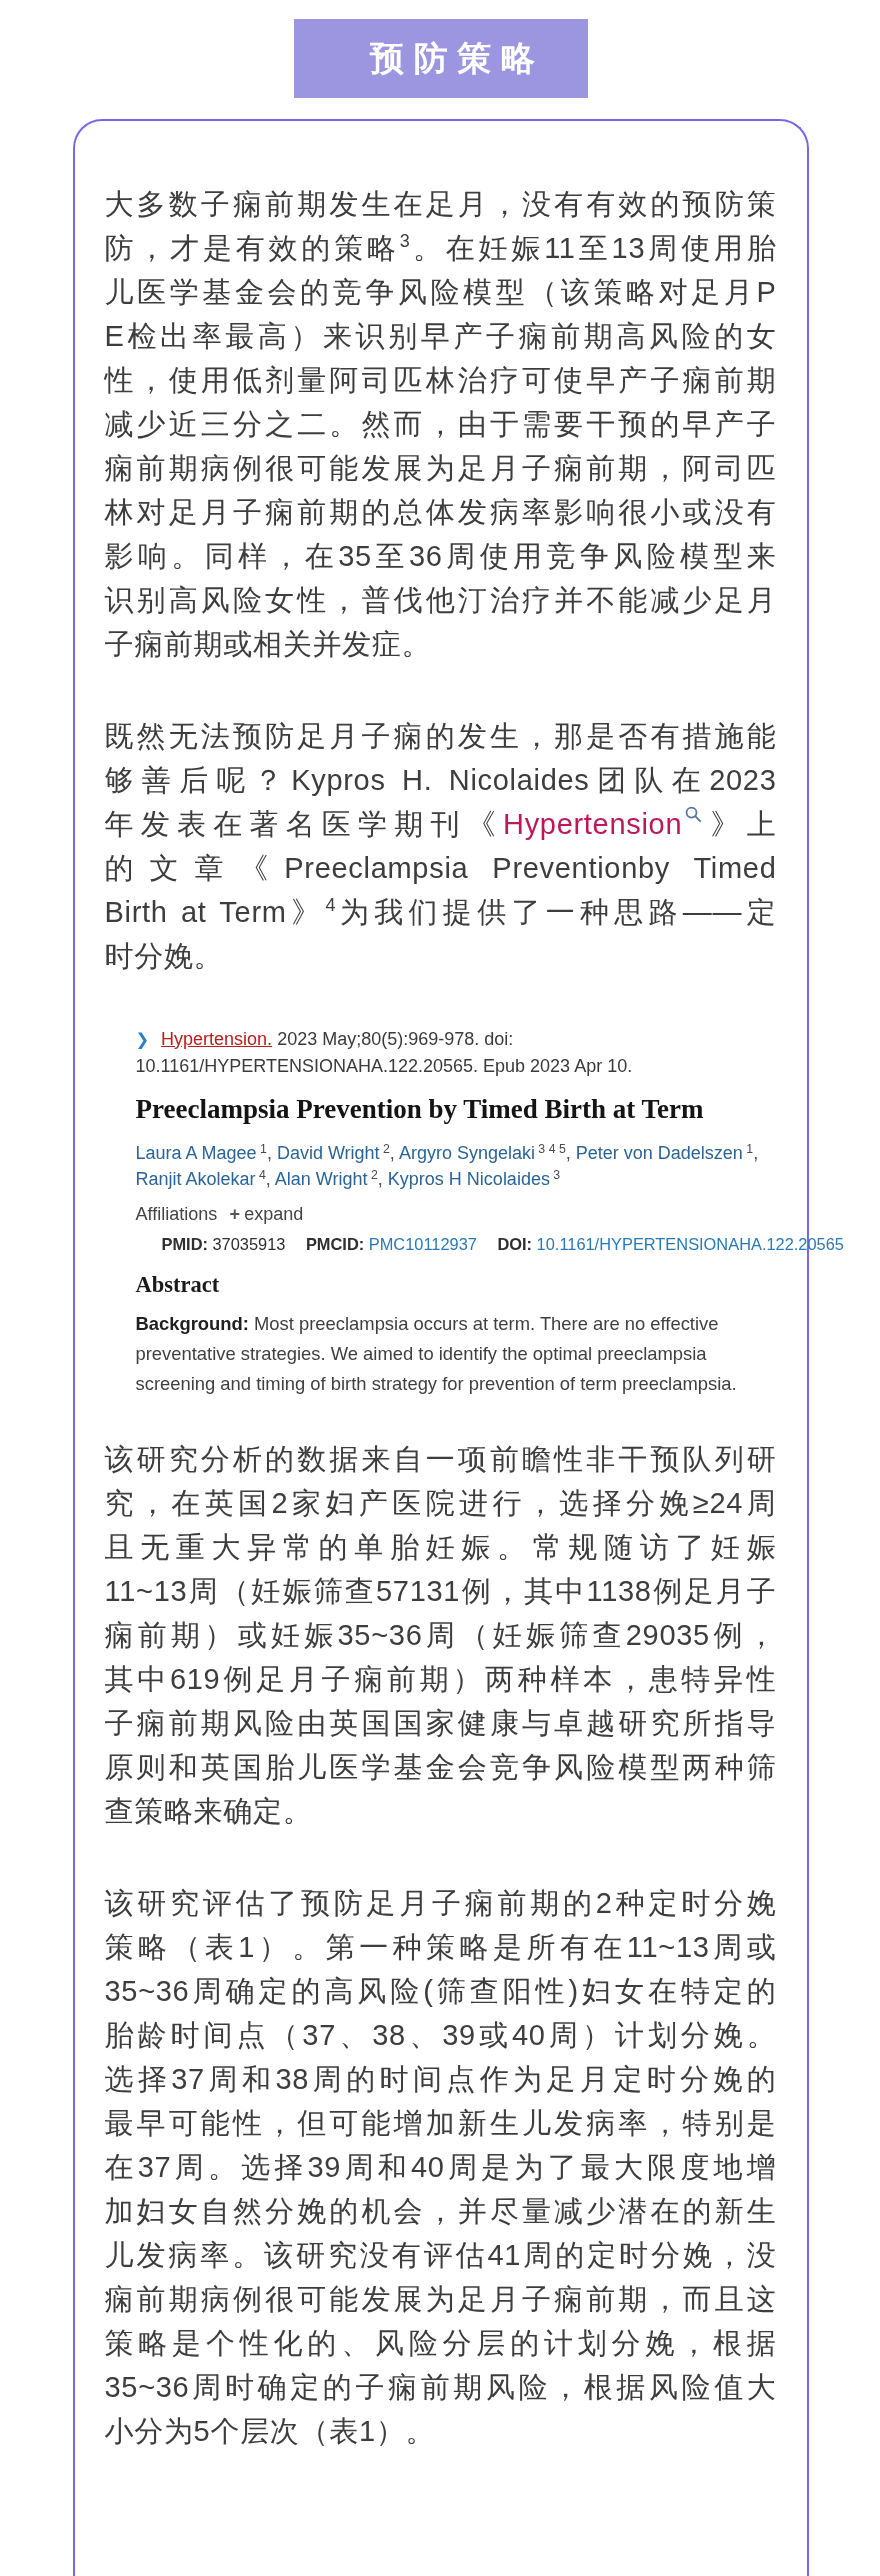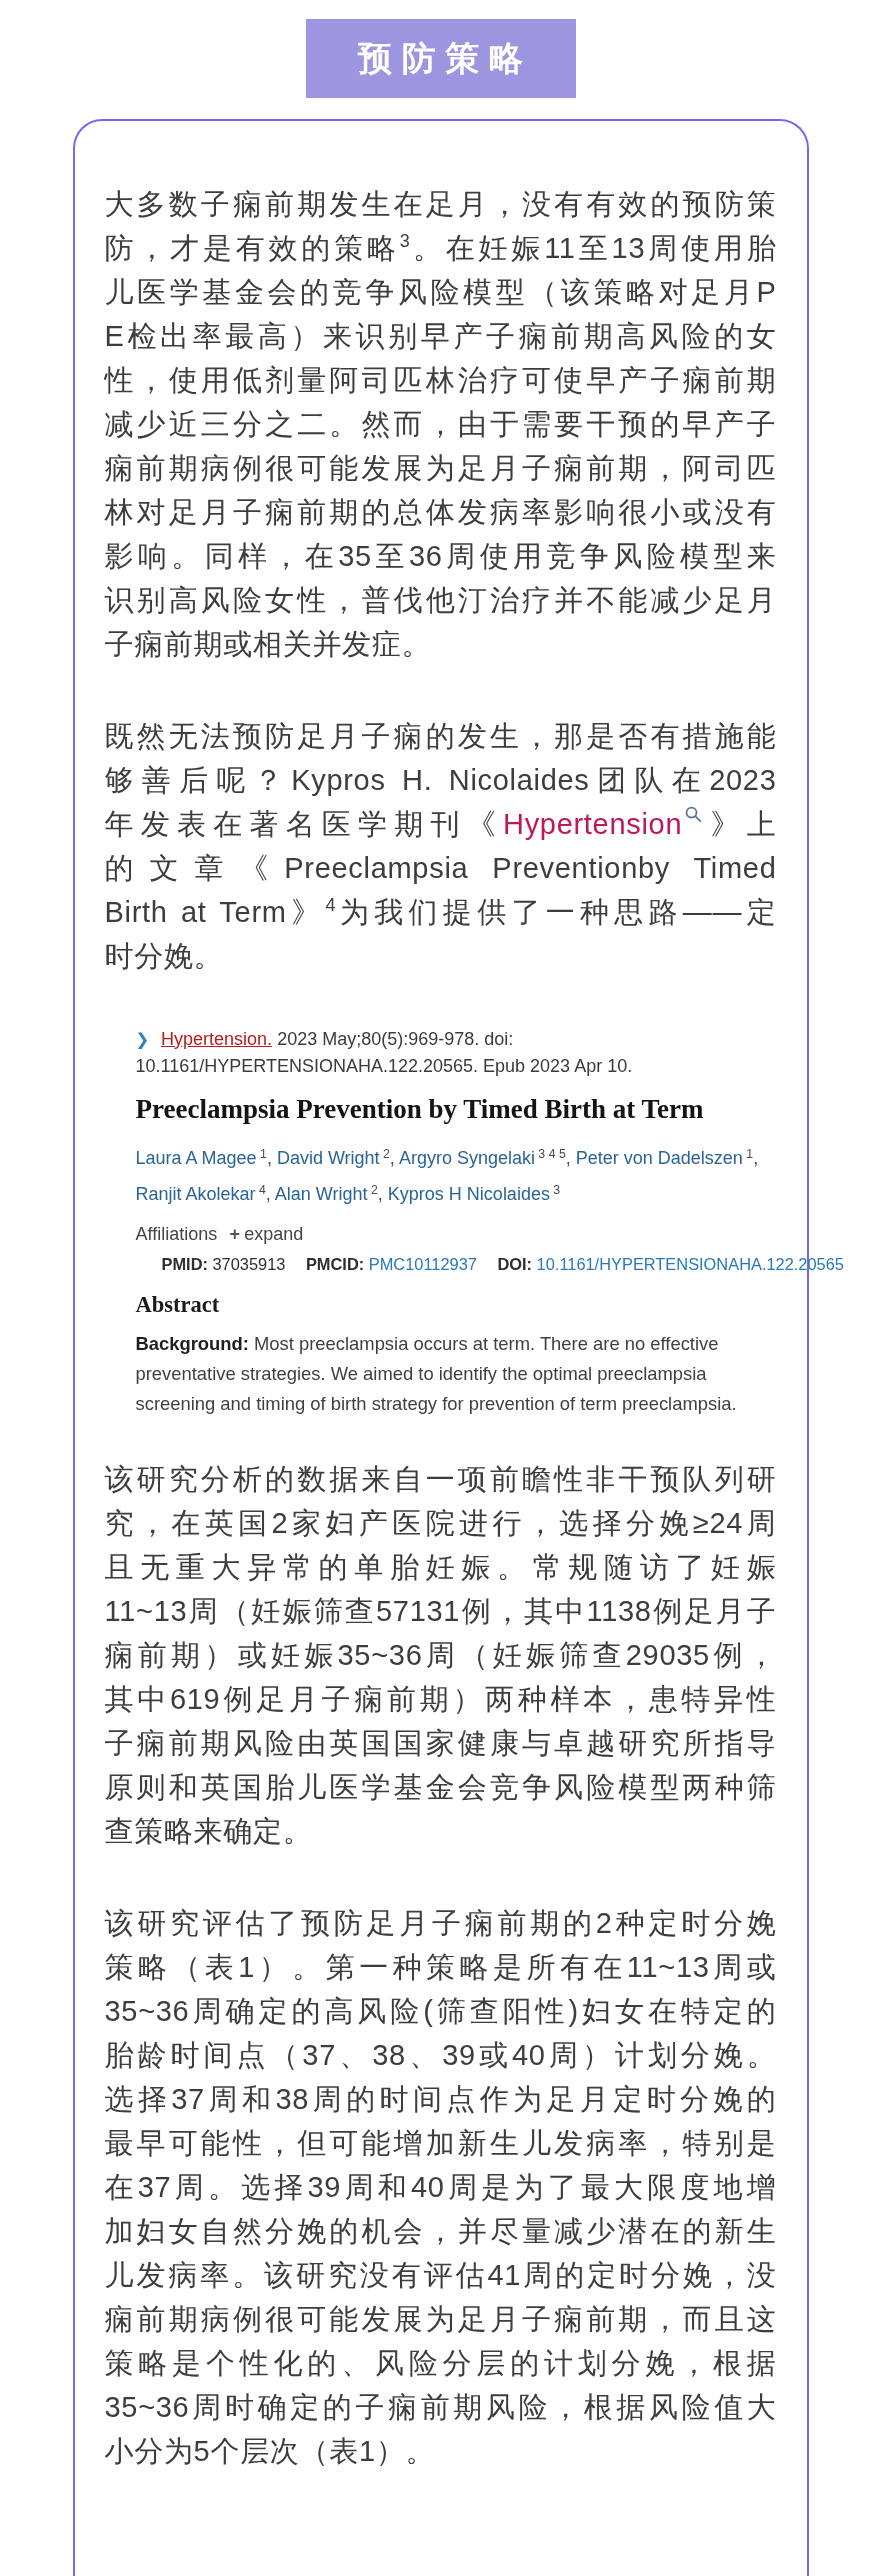--- a/index.html
+++ b/index.html
@@ -9,21 +9,21 @@
     overflow: hidden;
     font-family: "Liberation Sans", sans-serif;
   }
   .badge {
     margin: 19px auto 0 auto;
     width: 270px; height: 79px;
     background: #9C96E0;
     display: flex; align-items: center; justify-content: center;
     color: #ffffff;
     font-size: 34px; font-weight: 700;
-    letter-spacing: 9.6px; text-indent: 9.6px;
+    letter-spacing: 9.6px; text-indent: 9.6px; padding-left: 24px;
   }
   .card {
     box-sizing: border-box;
     margin: 20.5px auto 0 auto;
     width: 736px;
     min-height: 2471px;
     border: 2px solid #7667EC;
     border-bottom: none;
     border-radius: 29px 29px 0 0;
     padding: 53px 30px 0 30px;
@@ -68,21 +68,21 @@
   .pm-chevron { color: #2E7FC0; font-size: 16.4px; margin-right: 6.8px; }
   .pm-journal { color: #b91c1c; text-decoration: underline; }
   .pm-title {
     font-family: "Liberation Serif", serif;
     font-size: 27px; font-weight: 700;
     color: #141414;
     line-height: 33px;
     margin: 13.7px 0 15px 0;
   }
   .pm-authors {
-    font-size: 18px; line-height: 34px;
+    font-size: 18px; line-height: 24px;
     color: #2A6496;
     margin: 12px 0 11px 0;
   }
   .pm-authors .asup { color: #4A4A4A; font-size: 12.3px; position: relative; top: -6.1px; }
   .pm-authors .asep { color: #4A4A4A; }
   .pm-affil {
     font-size: 18px; color: #444444;
     margin: 0 0 9.6px 0;
   }
   .pm-plus { font-weight: 700; color: #555555; margin: 0 4.1px 0 12.3px; }

